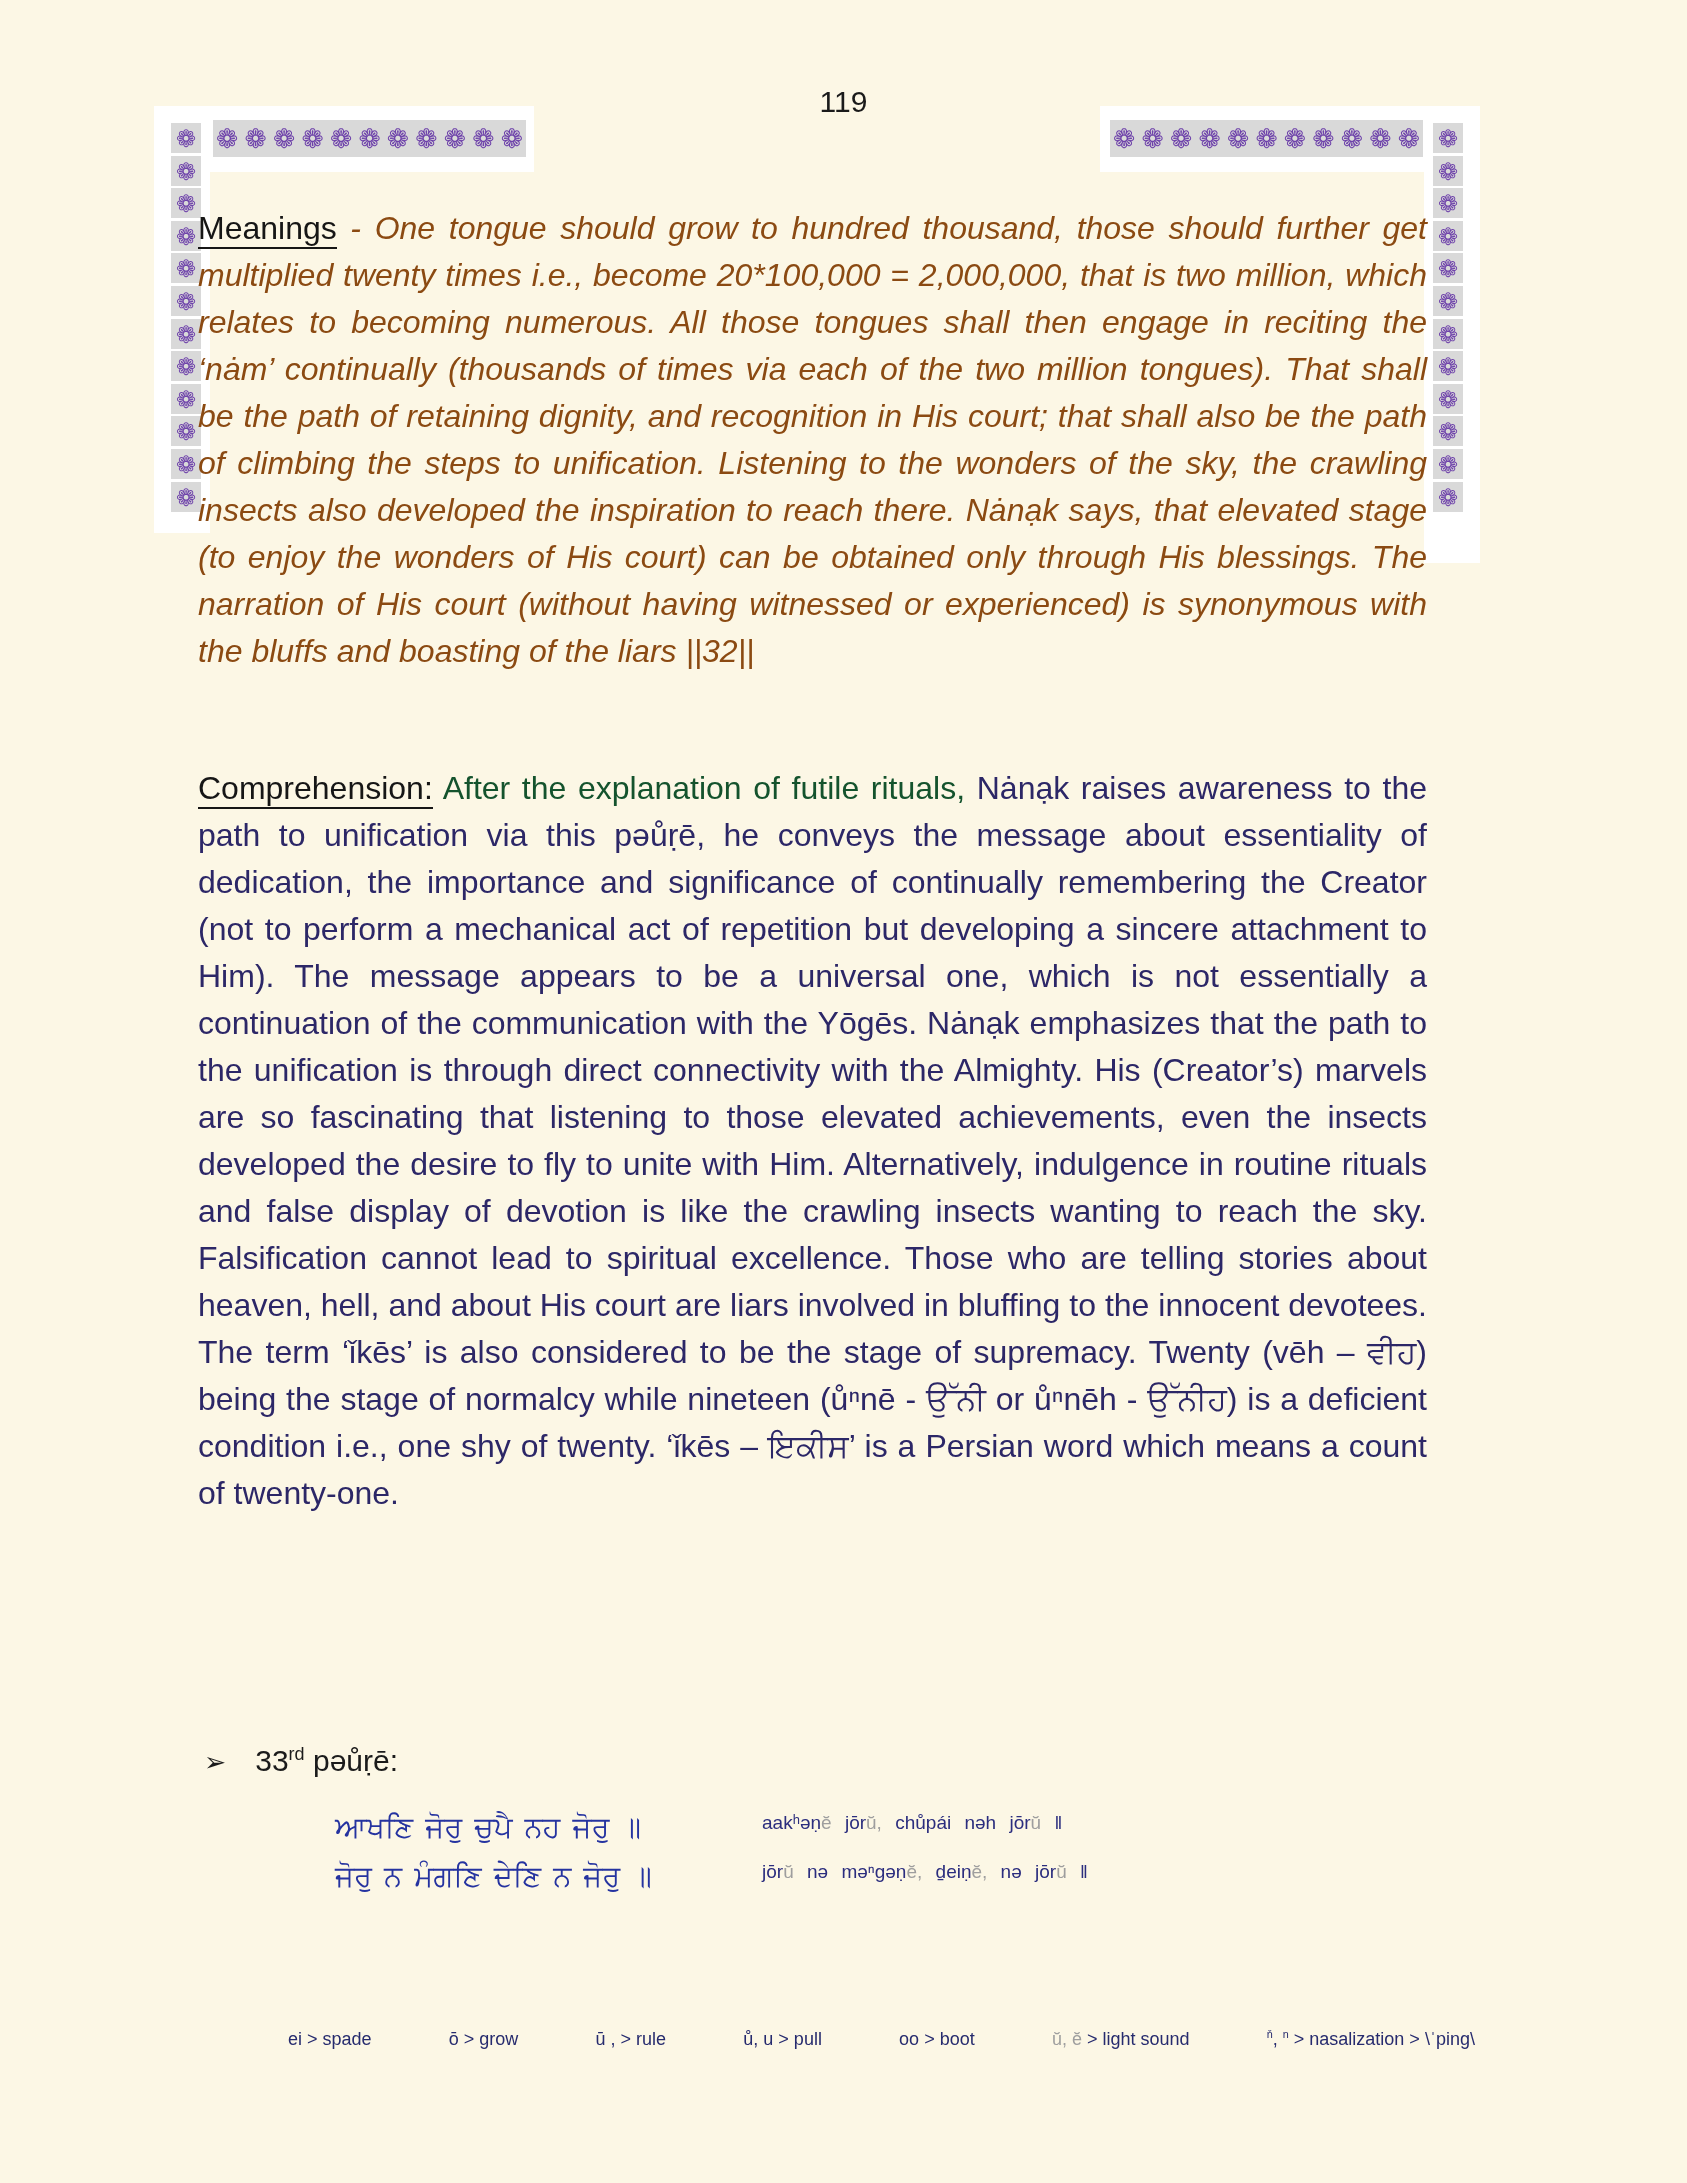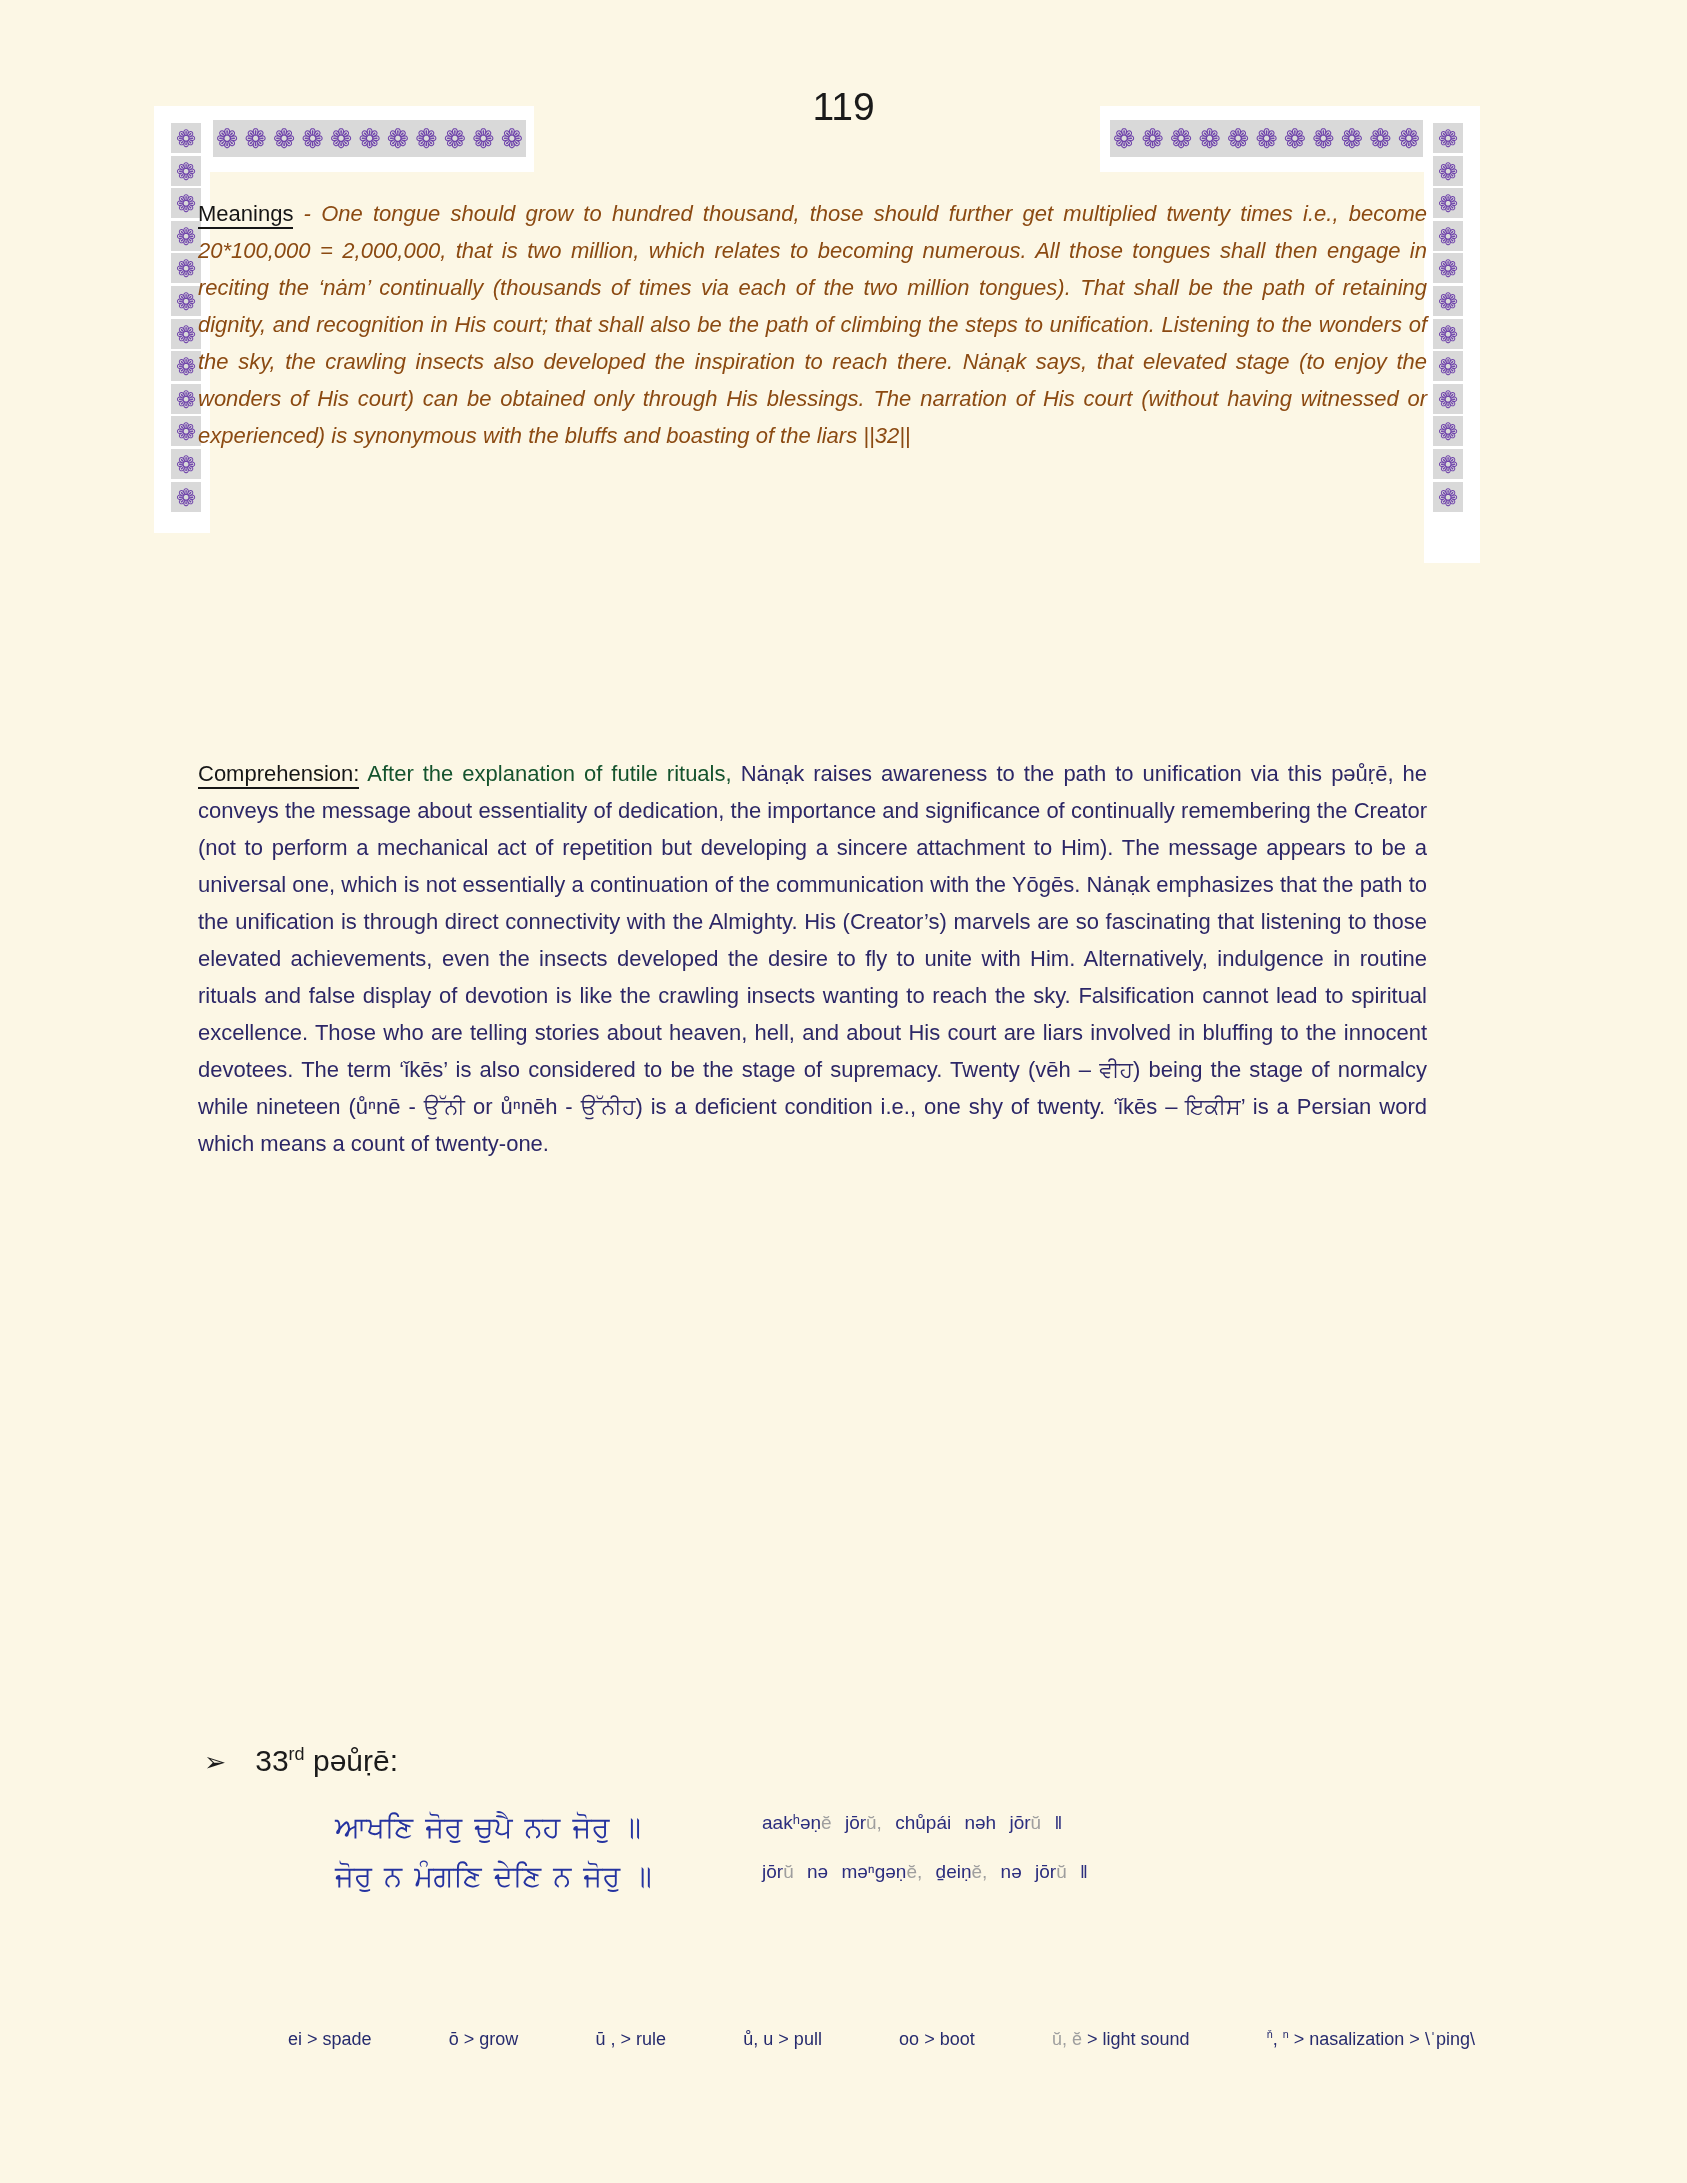--- a/index.html
+++ b/index.html
@@ -5,31 +5,31 @@
   html,body{margin:0;padding:0;}
   body{
     width:1687px;height:2183px;
     background:#fcf7e5;
     font-family:"Liberation Sans","DejaVu Sans",sans-serif;
     position:relative;
   }
   .abs{position:absolute;}
   
   .page-number{top:85px;left:0;width:1687px;text-align:center;
-    font-size:39px;color:#1a1a1a;}
+    font-size:30px;color:#1a1a1a;}
   
   .white-box{background:#ffffff;}
   .orn-row{display:flex;background:#d9d9d9;height:37px;width:313px;}
   .orn-row .flower{flex:1;text-align:center;font-size:26.5px;line-height:38px;}
   .orn-col{display:flex;flex-direction:column;gap:2.6px;}
   .orn-col .flower{width:30px;height:30px;background:#d9d9d9;text-align:center;
     font-size:24px;line-height:31px;}
   .flower{color:#6e42aa;}
   
-  .para{width:1229px;text-align:justify;font-size:22px;line-height:37px;}
+  .para{width:1229px;text-align:justify;font-size:32px;line-height:47px;}
   .meanings{left:198px;top:173px;color:#8b4a12;}
   .meanings .body{font-style:italic;}
   .label-black{color:#161616;font-style:normal;border-bottom:2.6px solid #161616;
     padding-bottom:1.3px;}
   .comprehension{left:198px;top:733px;color:#2c2767;}
   .intro-black{color:#14532d;margin-top:16px;}
   
   .pauri-heading{left:204px;top:1744px;font-size:30px;color:#1b1b1b;
     display:flex;align-items:flex-start;gap:29px;}
   .pauri-heading .bullet{font-size:26.5px;line-height:37px;}

